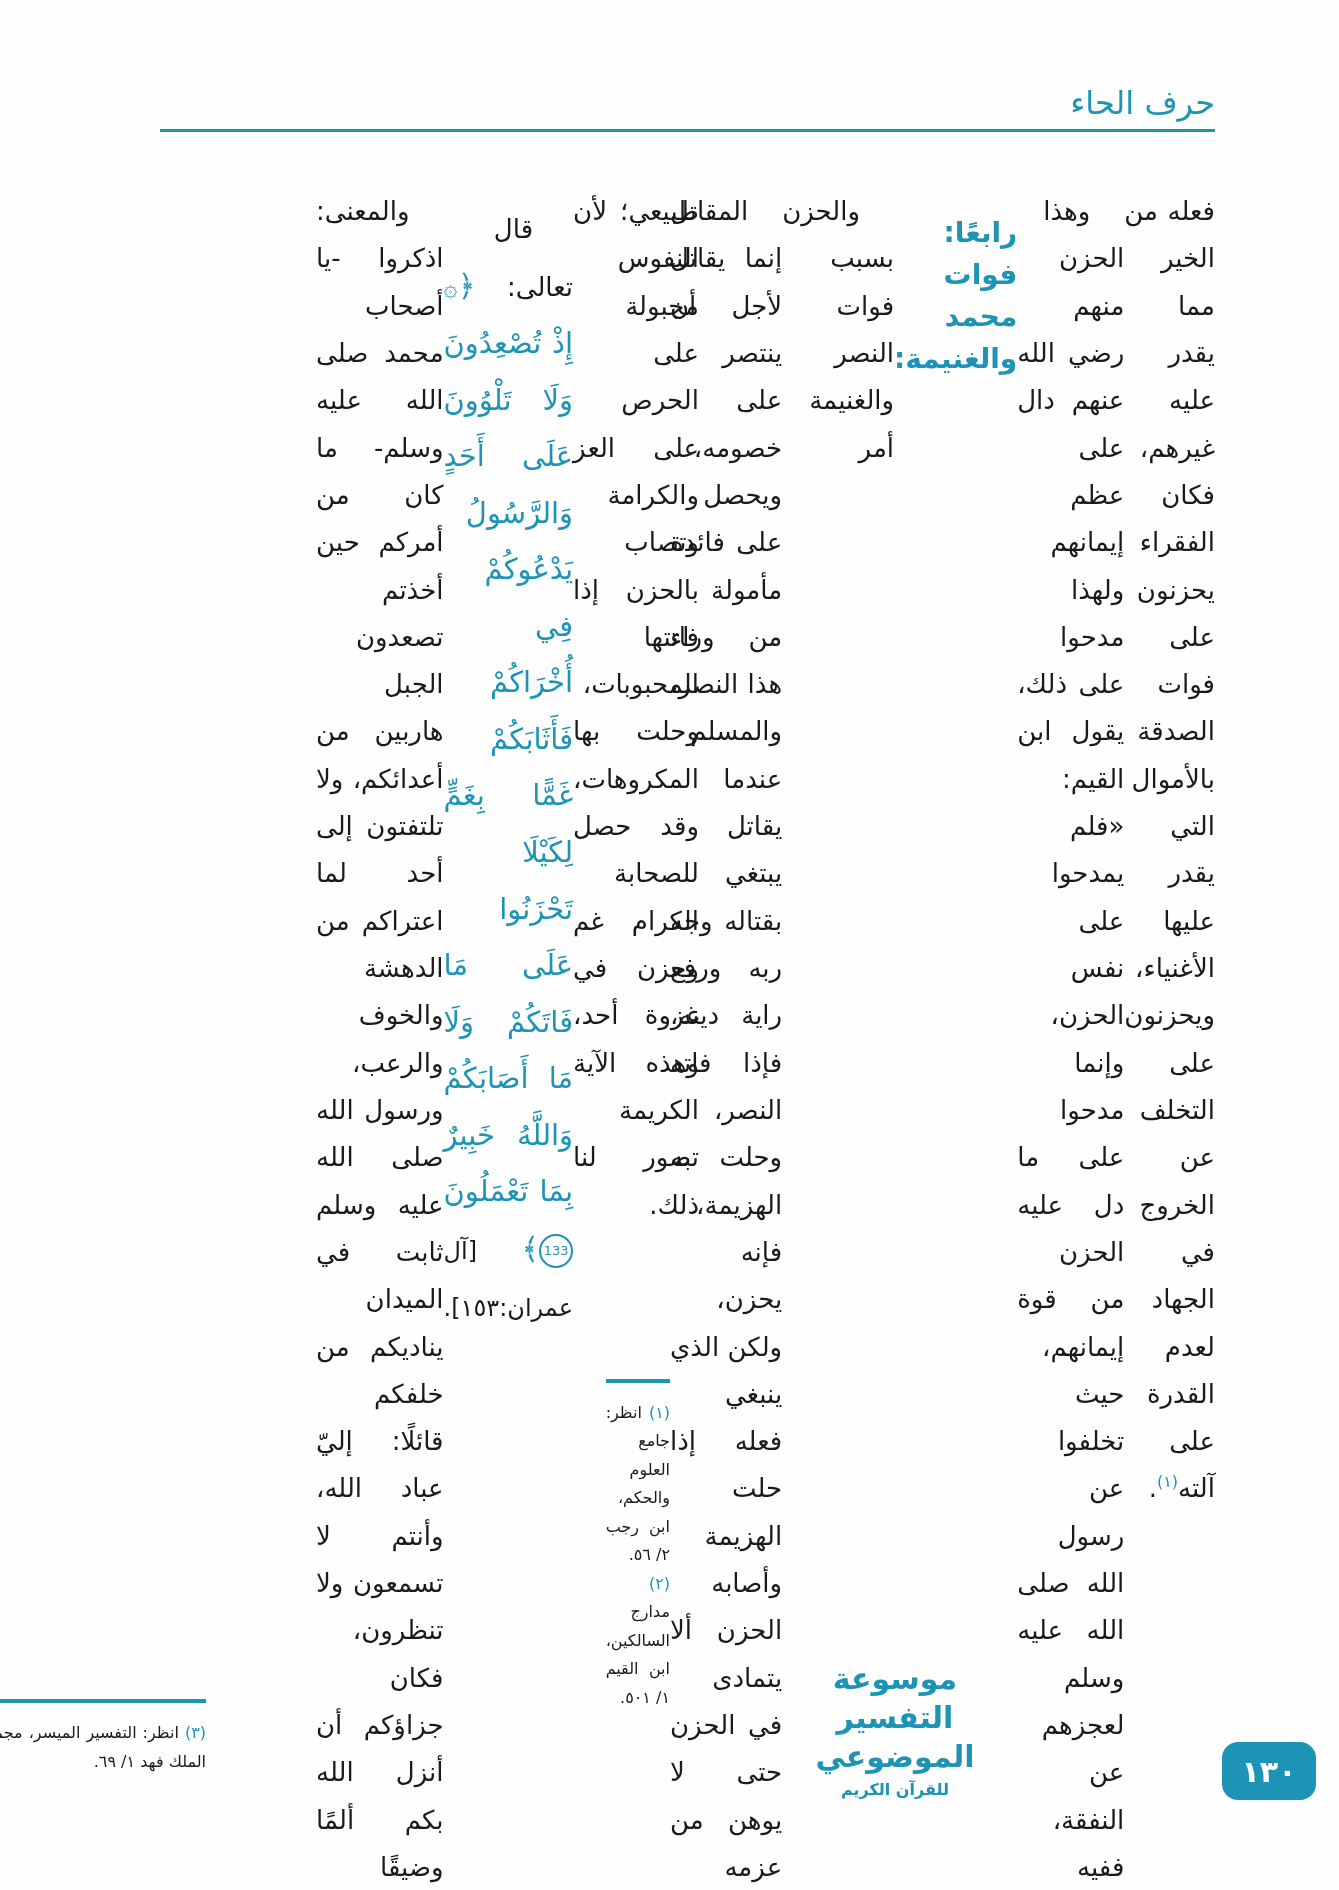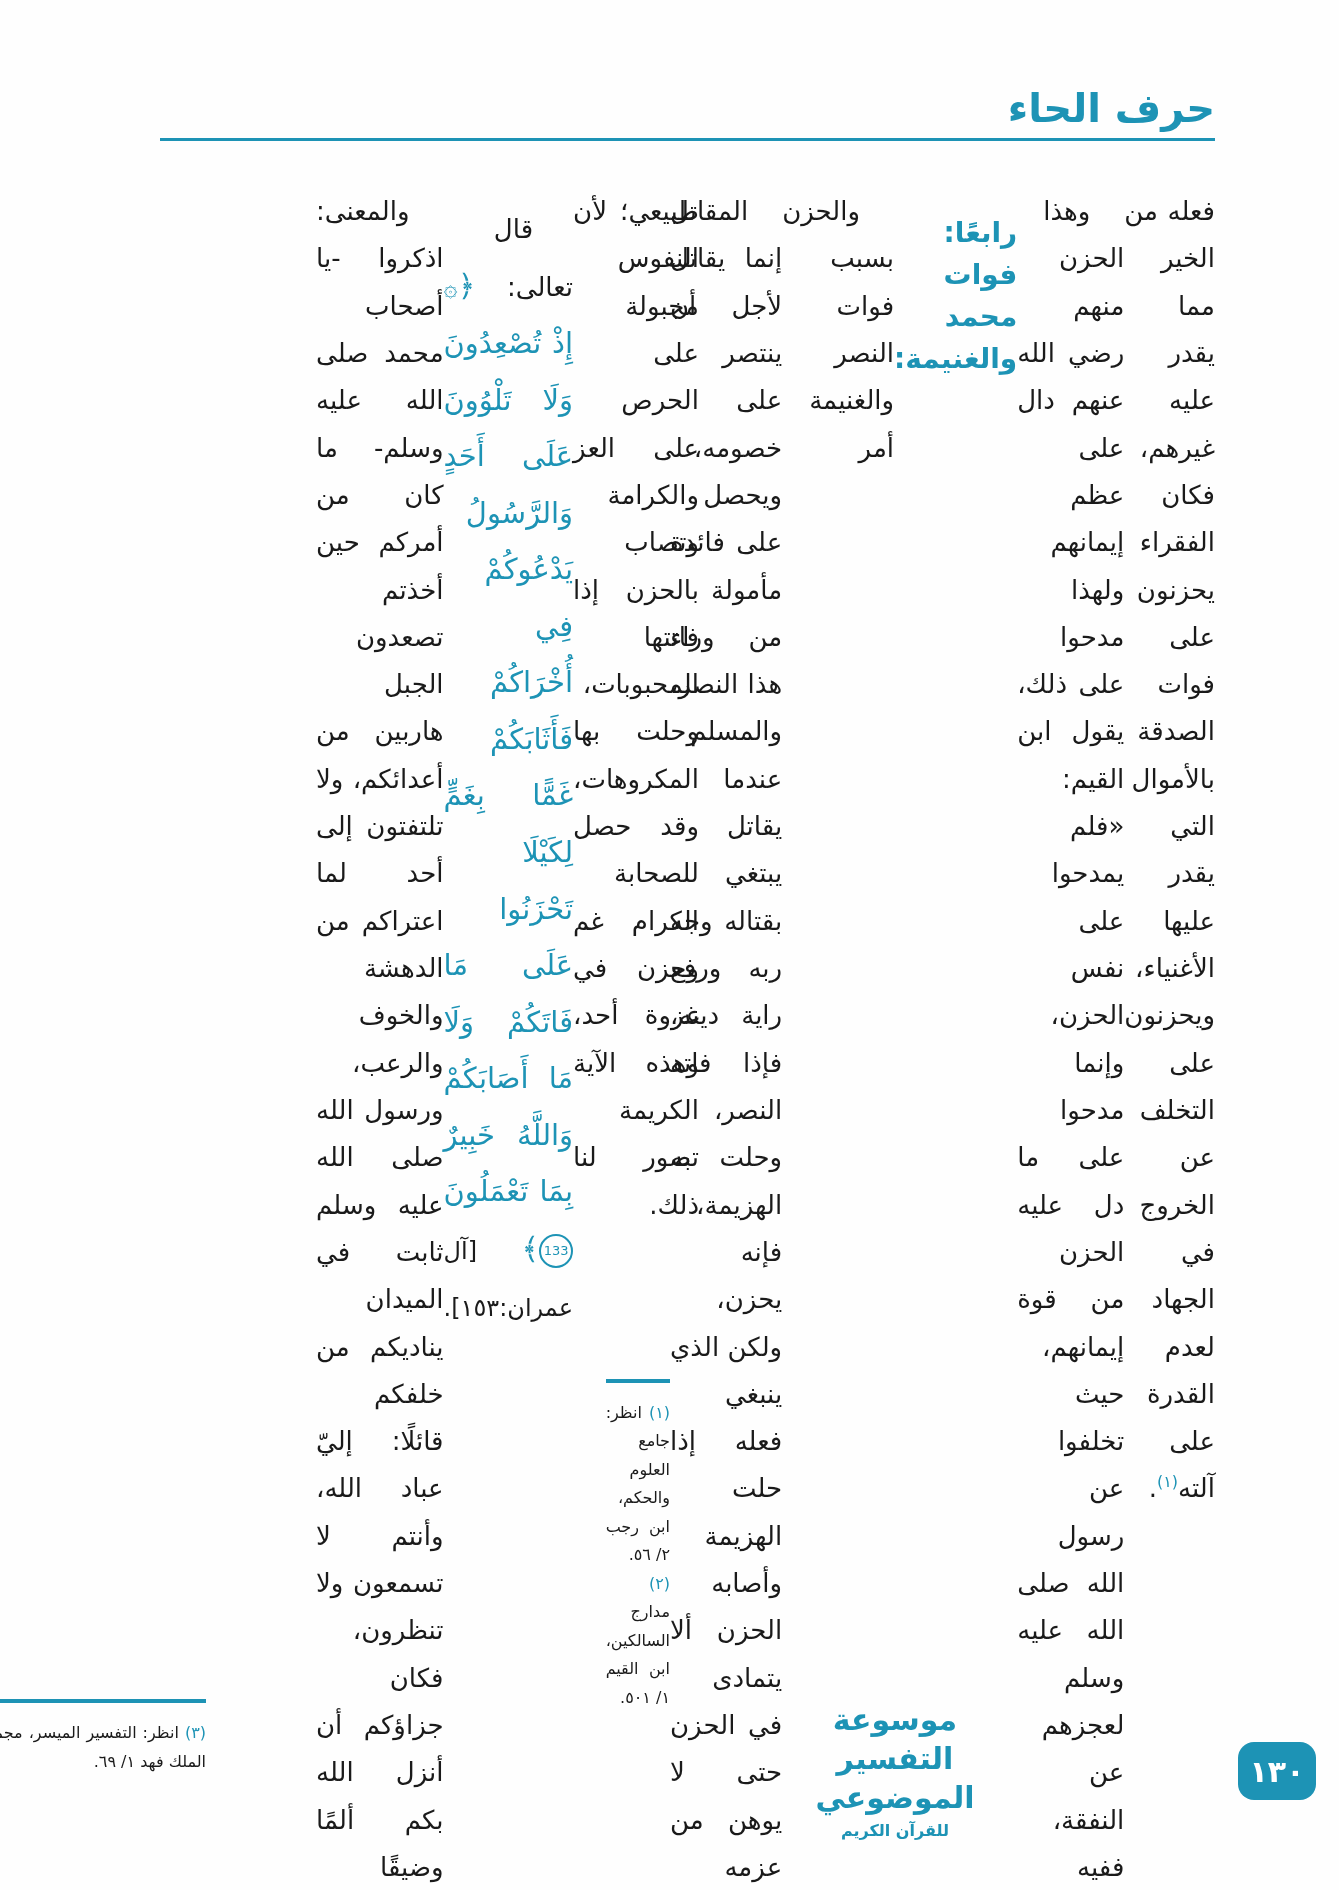--- a/index.html
+++ b/index.html
@@ -12,22 +12,22 @@
     background: #fefefe;
     font-family: "DejaVu Sans", sans-serif;
     direction: rtl;
     overflow: hidden;
     color: var(--ink);
   }
   
   .page-header { position: absolute; top: 86px; right: 124px; left: 160px; }
   .chapter-title {
     color: var(--accent);
-    font-size: 40px;
-    font-weight: bold;
+    font-size: 32px;
+    font-weight: normal;
     letter-spacing: 1px;
     line-height: 1.1;
   }
   .header-rule { margin-top: 8px; height: 3px; background: var(--accent); }
 
   
   .columns {
     position: absolute;
     top: 188px;
     right: 124px;
@@ -94,40 +94,40 @@
   .fn-sep { height: 4px; background: var(--accent); margin-bottom: 16px; }
   .col-right .fn-sep { width: 100%; }
   .col-left .fn-sep { width: 220px; margin-right: 0; margin-left: auto; margin-right: 0; }
   .col-left .fn-sep { margin-left: auto; }
   .fn { font-size: 16px; line-height: 1.78; text-align: justify; }
   .fn-num { color: var(--accent); }
 
   
   .publisher-logo {
     position: absolute;
-    top: 1700px;
+    top: 1659px;
     left: 770px;
     width: 250px;
     text-align: center;
     color: var(--accent);
   }
   .logo-line1 { font-size: 30px; font-weight: bold; line-height: 1.3; }
   .logo-line2 { font-size: 16px; font-weight: bold; margin-top: 4px; letter-spacing: 2px; }
   .page-number-badge {
     position: absolute;
     top: 1742px;
     left: 23px; 
     left: auto;
     right: auto;
   }
   .page-number-badge {
     position: absolute;
     top: 1742px;
     right: 23px;
-    width: 78px;
+    width: 94px;
     height: 58px;
     background: var(--accent);
     color: #ffffff;
     border-radius: 16px;
     display: flex;
     align-items: center;
     justify-content: center;
     font-size: 30px;
     font-weight: bold;
   }

